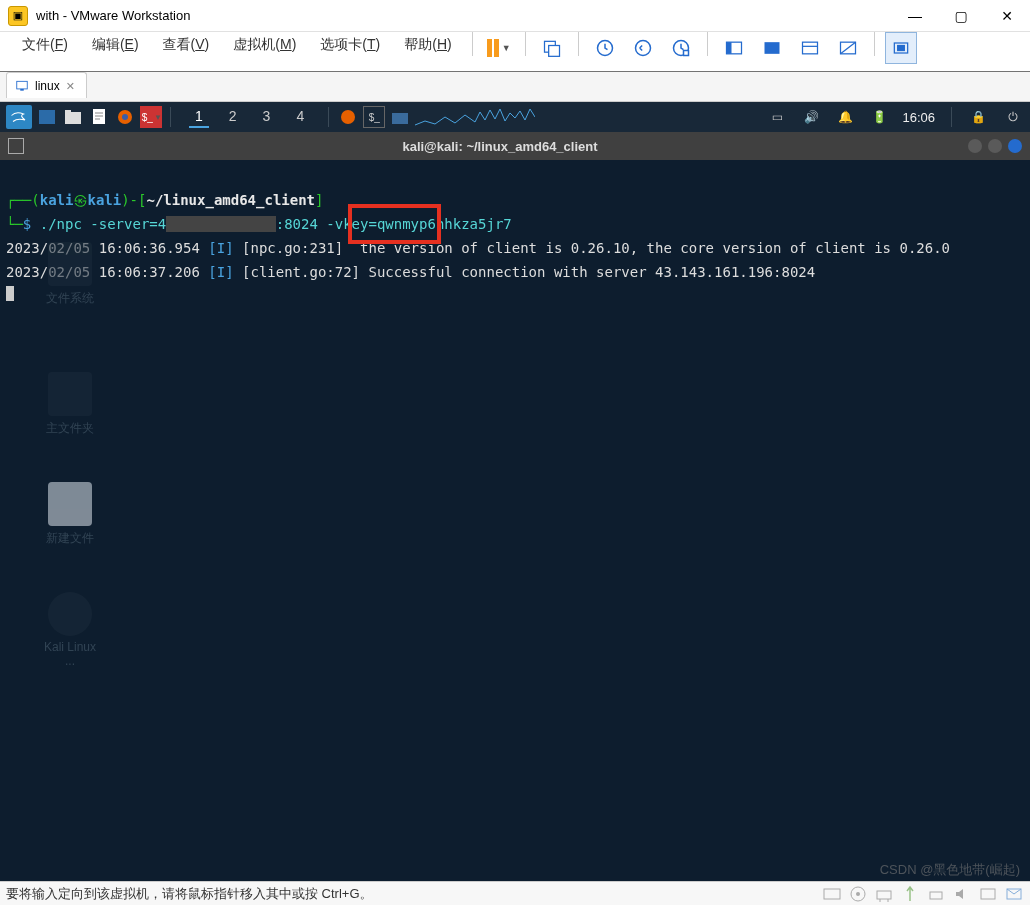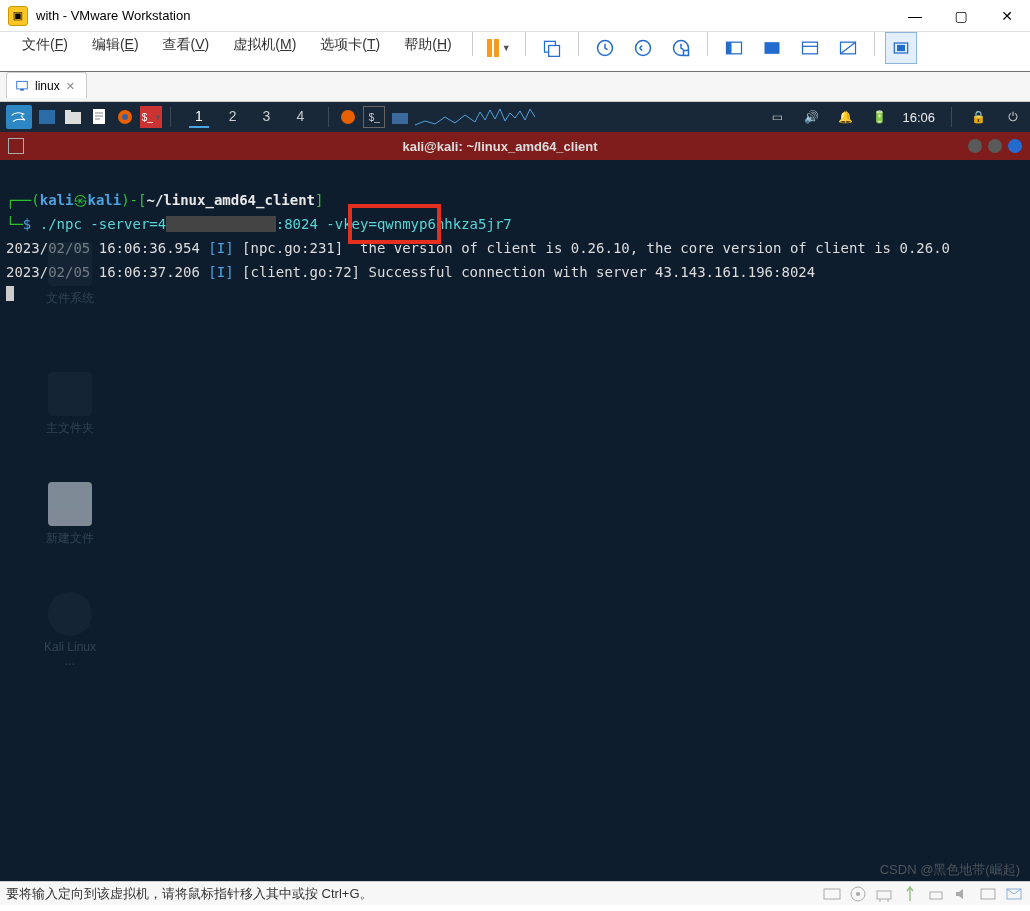--- a/index.html
+++ b/index.html
@@ -40,21 +40,21 @@
 .workspace-nums { display: flex; gap: 14px; margin: 0 10px; font-size: 14px; color: #ccc; }
 .ws-num { padding: 2px 6px; }
 .ws-active { border-bottom: 2px solid #4aa3df; color: #fff; }
 .panel-sep { width: 1px; height: 20px; background: #3a4a58; margin: 0 4px; }
 .panel-right { margin-left: auto; display: flex; align-items: center; gap: 12px; }
 .panel-clock { color: #eee; font-size: 13px; }
 .spectrum { width: 120px; height: 20px; }
 
 
 .term-window { position: absolute; top: 30px; left: 0; right: 0; bottom: 0; background: #0d1d2e; }
-.term-titlebar { height: 28px; background: #7f1d1d; display: flex; align-items: center; padding: 0 8px; }
+.term-titlebar { height: 28px; background: #404040; display: flex; align-items: center; padding: 0 8px; }
 .term-title-icon { width: 16px; height: 16px; border: 1px solid #aaa; margin-right: 8px; }
 .term-title { flex: 1; text-align: center; font-size: 13px; color: #ddd; font-weight: bold; }
 .term-controls { display: flex; gap: 6px; }
 .term-ctrl { width: 14px; height: 14px; border-radius: 50%; }
 .term-min { background: #5a5a5a; }
 .term-max { background: #5a5a5a; }
 .term-close { background: #246bce; }
 .term-menubar { height: 28px; display: flex; align-items: center; padding: 0 10px; gap: 18px; font-size: 14px; color: #ddd; background: #0d1d2e; }
 .term-content { padding: 4px 6px; font-family: "Consolas", "DejaVu Sans Mono", monospace; font-size: 14px; line-height: 24px; color: #ddd; white-space: pre; position: relative; }
 .c-green { color: #2ac92a; }

